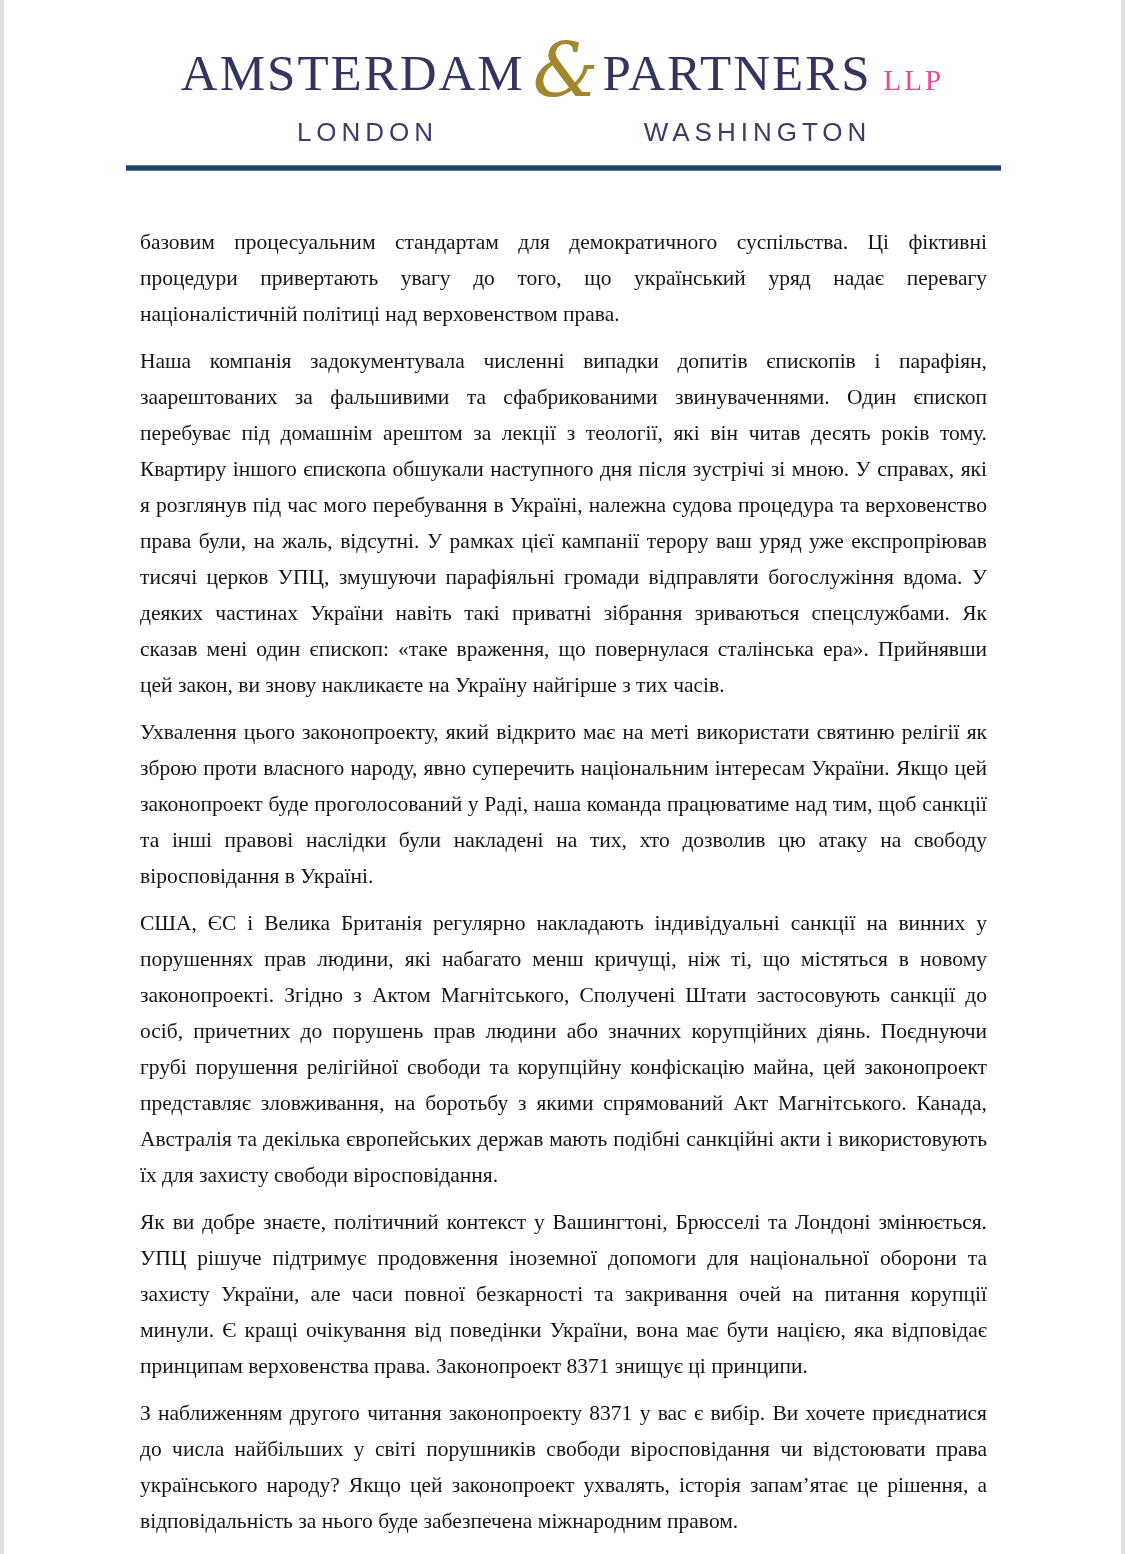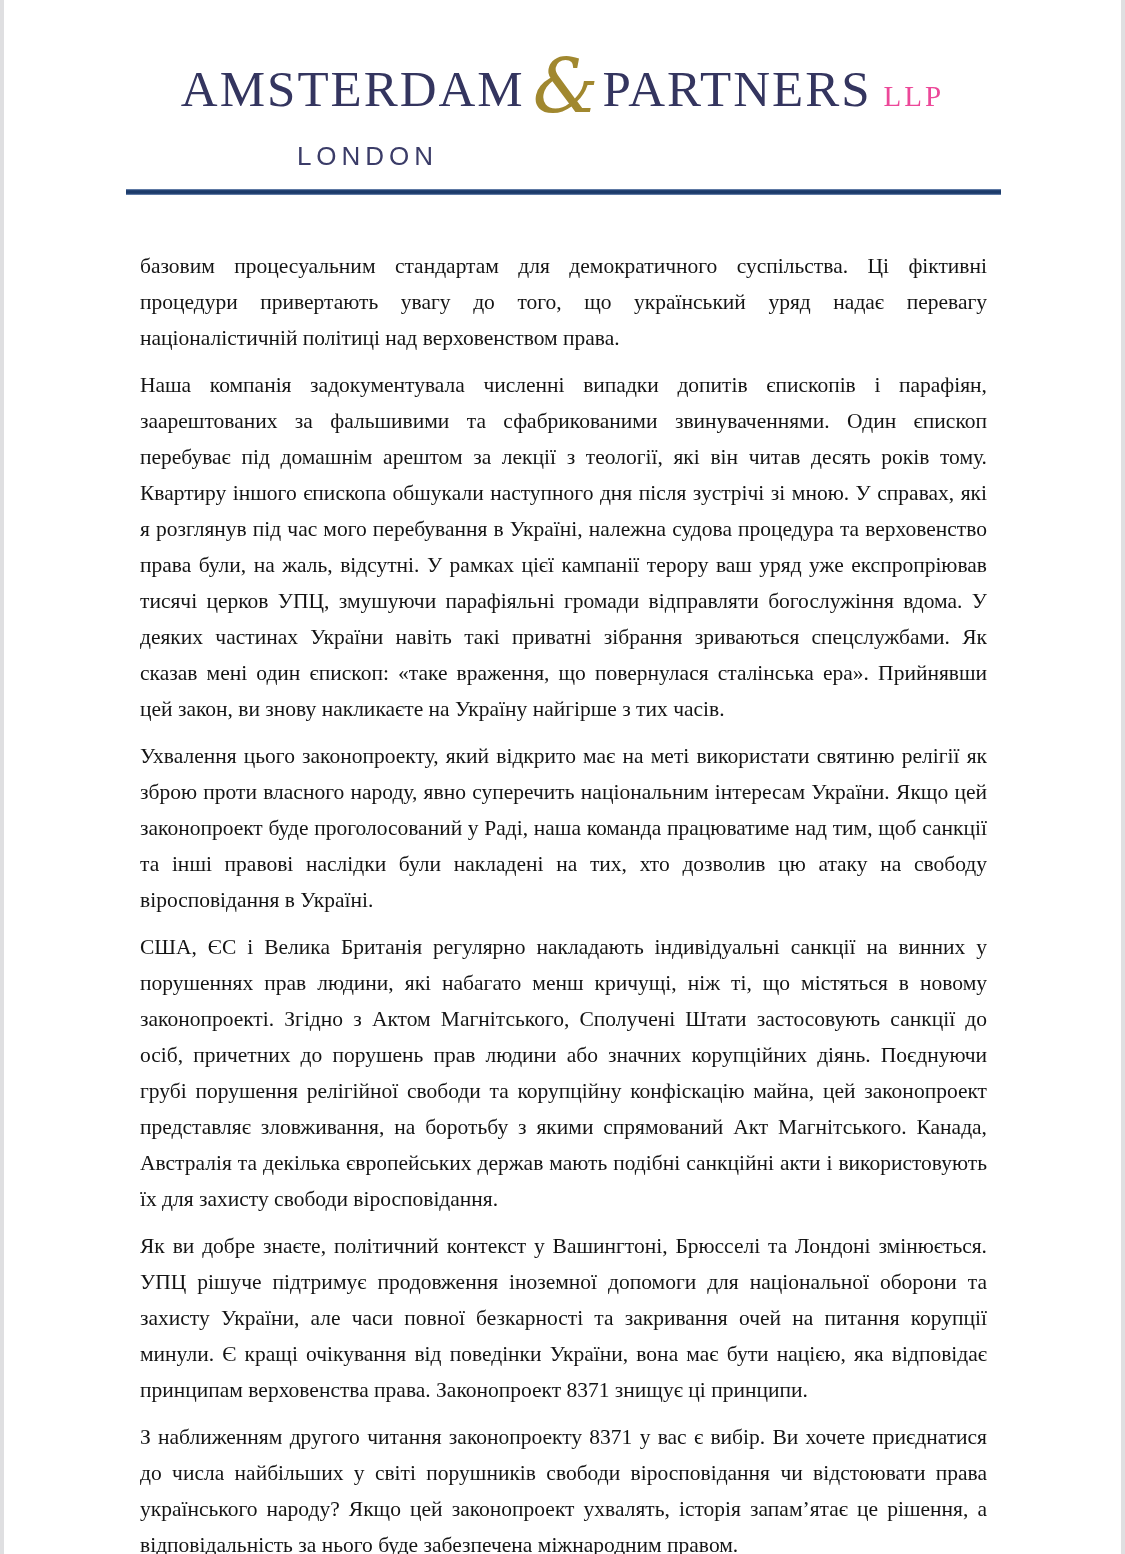--- a/index.html
+++ b/index.html
@@ -11,21 +11,21 @@
     background: #ffffff;
     border-left: 4px solid #dfdfe1;
     border-right: 4px solid #dfdfe1;
     border-bottom: 3px solid #d8d8da;
     font-family: "Liberation Serif", serif;
     color: #141414;
     overflow: hidden;
   }
 
   
-  .letterhead { padding-top: 64px; }
+  .letterhead { padding-top: 48px; }
   .logo-row {
     display: flex;
     justify-content: center;
     align-items: baseline;
     line-height: 1;
     white-space: nowrap;
   }
   .firm-name {
     font-family: "Liberation Serif", serif;
     font-size: 51px;
@@ -47,21 +47,21 @@
     font-family: "Liberation Serif", serif;
     font-size: 29px;
     letter-spacing: 3px;
     color: #ec4899;
     margin-left: 12px;
   }
   .cities-row {
     display: grid;
     grid-template-columns: 1fr 1fr;
     width: 780px;
-    margin: 26px auto 0;
+    margin: 18px auto 0;
   }
   .city {
     text-align: center;
     font-family: "Liberation Sans", sans-serif;
     font-size: 26px;
     letter-spacing: 5px;
     color: #3b3c68;
   }
   .header-rule {
     height: 6px;
@@ -92,20 +92,21 @@
 
   <header class="letterhead">
     <div class="logo-row">
       <span class="firm-name">AMSTERDAM</span>
       <span class="ampersand">&amp;</span>
       <span class="firm-name">PARTNERS</span>
       <span class="llp">LLP</span>
     </div>
     <div class="cities-row">
       <span class="city">LONDON</span>
+      <span class="city">WASHINGTON</span>
     </div>
     <div class="header-rule"></div>
   </header>
 
   <main class="letter-body">
     <p>базовим процесуальним стандартам для демократичного суспільства. Ці фіктивні процедури привертають увагу до того, що український уряд надає перевагу націоналістичній політиці над верховенством права.</p>
     <p>Наша компанія задокументувала численні випадки допитів єпископів і парафіян, заарештованих за фальшивими та сфабрикованими звинуваченнями. Один єпископ перебуває під домашнім арештом за лекції з теології, які він читав десять років тому. Квартиру іншого єпископа обшукали наступного дня після зустрічі зі мною. У справах, які я розглянув під час мого перебування в Україні, належна судова процедура та верховенство права були, на жаль, відсутні. У рамках цієї кампанії терору ваш уряд уже експропріював тисячі церков УПЦ, змушуючи парафіяльні громади відправляти богослужіння вдома. У деяких частинах України навіть такі приватні зібрання зриваються спецслужбами. Як сказав мені один єпископ: «таке враження, що повернулася сталінська ера». Прийнявши цей закон, ви знову накликаєте на Україну найгірше з тих часів.</p>
     <p>Ухвалення цього законопроекту, який відкрито має на меті використати святиню релігії як зброю проти власного народу, явно суперечить національним інтересам України. Якщо цей законопроект буде проголосований у Раді, наша команда працюватиме над тим, щоб санкції та інші правові наслідки були накладені на тих, хто дозволив цю атаку на свободу віросповідання в Україні.</p>
     <p>США, ЄС і Велика Британія регулярно накладають індивідуальні санкції на винних у порушеннях прав людини, які набагато менш кричущі, ніж ті, що містяться в новому законопроекті. Згідно з Актом Магнітського, Сполучені Штати застосовують санкції до осіб, причетних до порушень прав людини або значних корупційних діянь. Поєднуючи грубі порушення релігійної свободи та корупційну конфіскацію майна, цей законопроект представляє зловживання, на боротьбу з якими спрямований Акт Магнітського. Канада, Австралія та декілька європейських держав мають подібні санкційні акти і використовують їх для захисту свободи віросповідання.</p>
     <p>Як ви добре знаєте, політичний контекст у Вашингтоні, Брюсселі та Лондоні змінюється. УПЦ рішуче підтримує продовження іноземної допомоги для національної оборони та захисту України, але часи повної безкарності та закривання очей на питання корупції минули. Є кращі очікування від поведінки України, вона має бути нацією, яка відповідає принципам верховенства права. Законопроект 8371 знищує ці принципи.</p>

